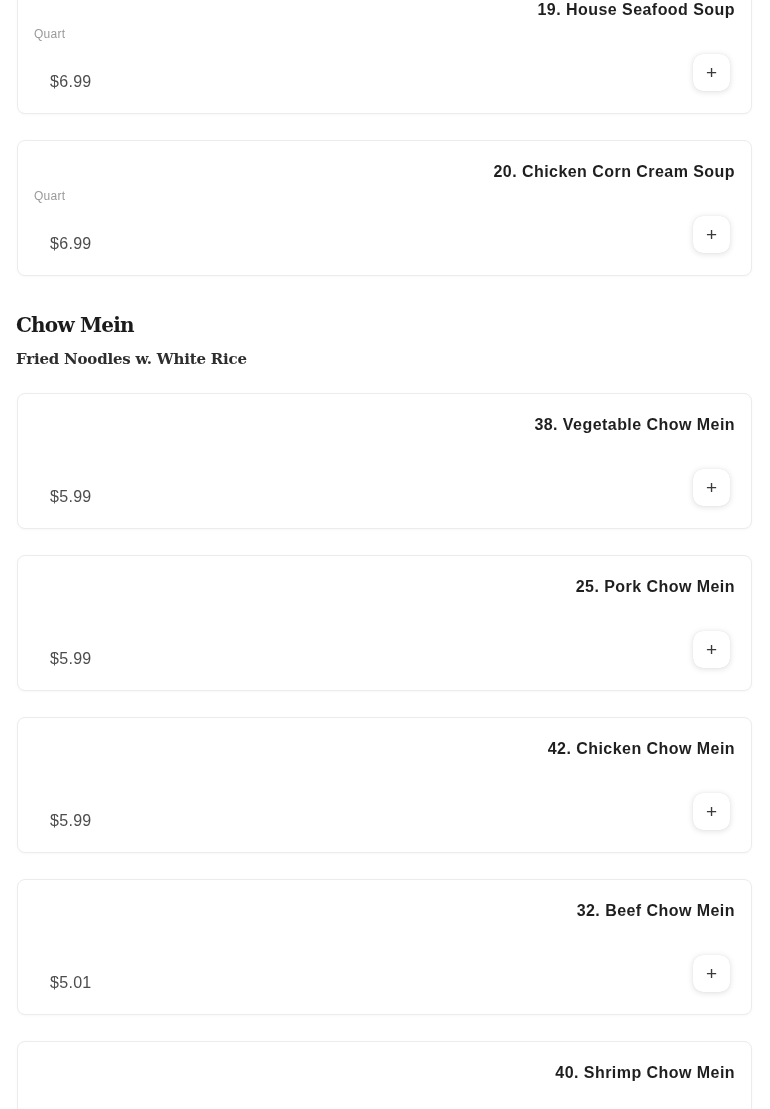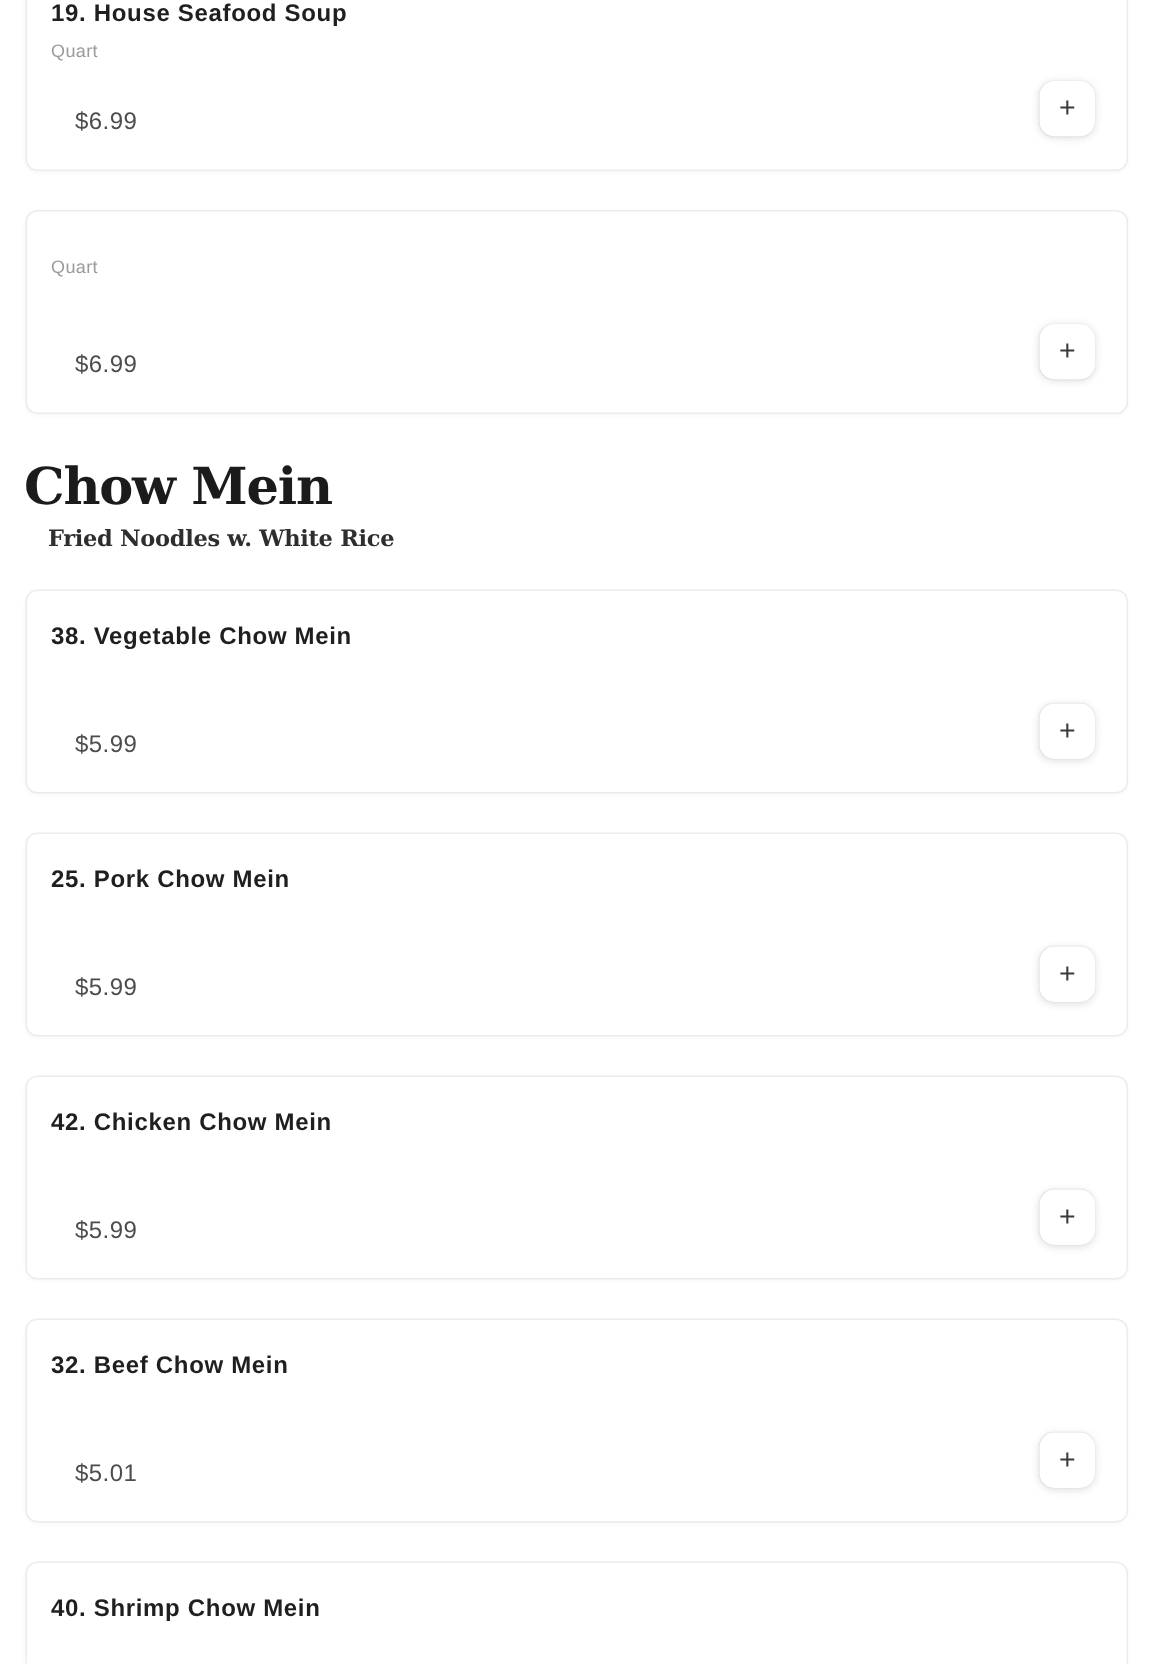--- a/index.html
+++ b/index.html
@@ -34,20 +34,21 @@
     margin-top: -22px;
   }
   .item-title {
     margin: 0;
     font-family: "Liberation Sans", sans-serif;
     font-weight: 700;
     font-size: 16px;
     line-height: 18px;
     letter-spacing: 0.45px;
     color: #1f1f1f;
+    text-align: right;
   }
   .item-desc {
     margin-top: 7px;
     min-height: 17px;
     font-size: 12px;
     line-height: 17px;
     letter-spacing: 0.25px;
     color: #9a9a9a;
   }
   .item-price {
@@ -82,51 +83,51 @@
     line-height: 19px;
     color: #3a3a3a;
   }
   .section-header {
     margin: 32px 18px 26px 16px;
   }
   .section-heading {
     margin: 0;
     font-family: "DejaVu Serif", serif;
     font-weight: 700;
-    font-size: 34px;
+    font-size: 20px;
     line-height: 34px;
     letter-spacing: -0.8px;
     color: #1b1b1b;
   }
   .section-subheading {
     margin-top: 9px;
     font-family: "DejaVu Serif", serif;
     font-weight: 700;
     font-size: 15px;
     line-height: 16px;
     letter-spacing: -0.2px;
     color: #2e2e2e;
-    margin-left: 16px;
   }
 </style>
 </head>
 <body>
 
 <div class="page">
 
   <div class="card card-first">
     <h3 class="item-title">19. House Seafood Soup</h3>
     <div class="item-desc">Quart</div>
     <div class="item-price">$6.99</div>
     <button class="add-btn">
       <span class="plus">+</span>
     </button>
   </div>
 
   <div class="card">
+    <h3 class="item-title">20. Chicken Corn Cream Soup</h3>
     <div class="item-desc">Quart</div>
     <div class="item-price">$6.99</div>
     <button class="add-btn">
       <span class="plus">+</span>
     </button>
   </div>
 
   <div class="section-header">
     <h2 class="section-heading">Chow Mein</h2>
     <div class="section-subheading">Fried Noodles w. White Rice</div>

